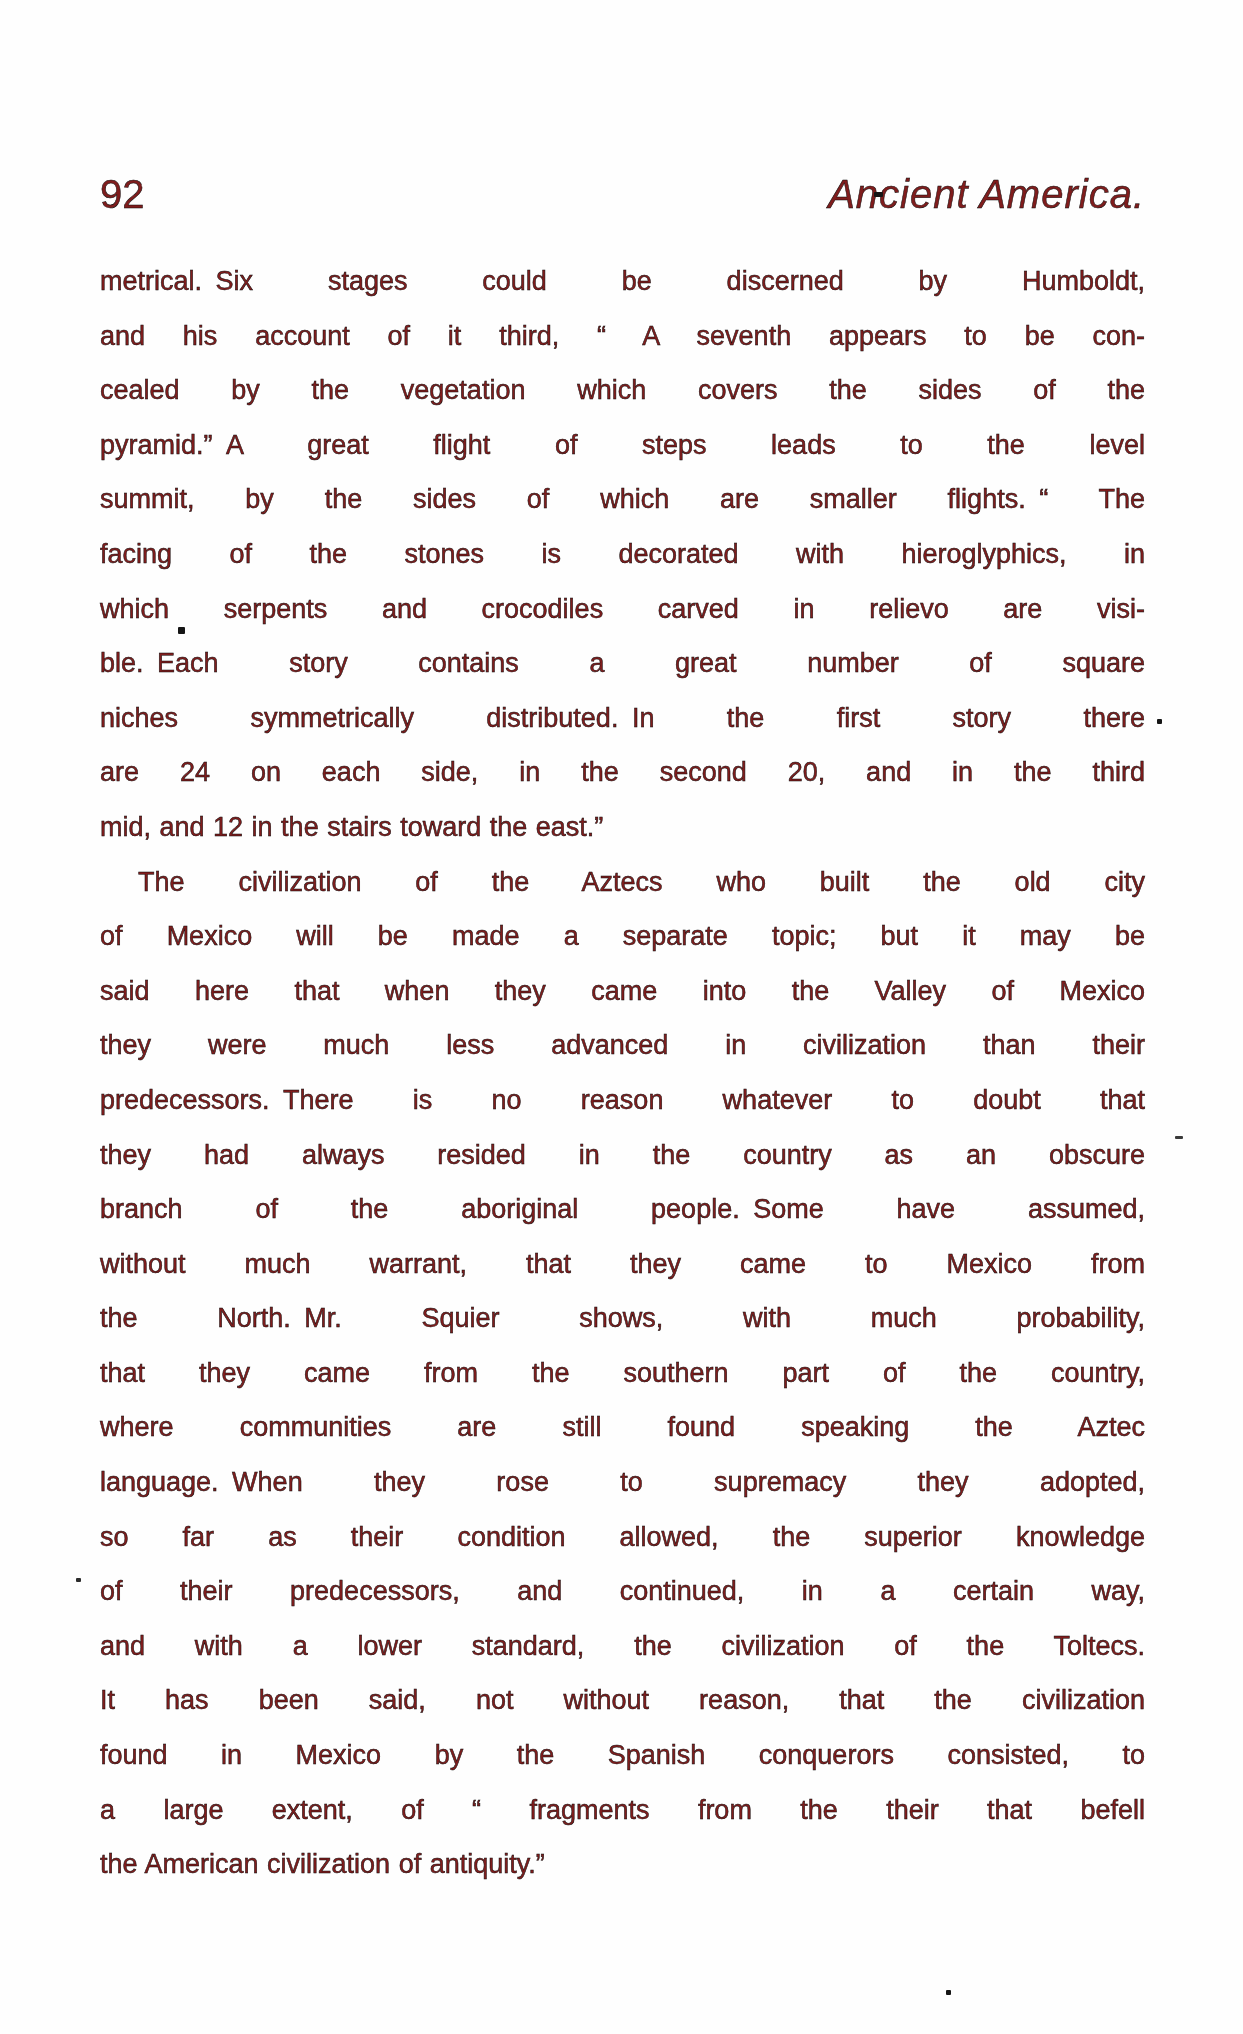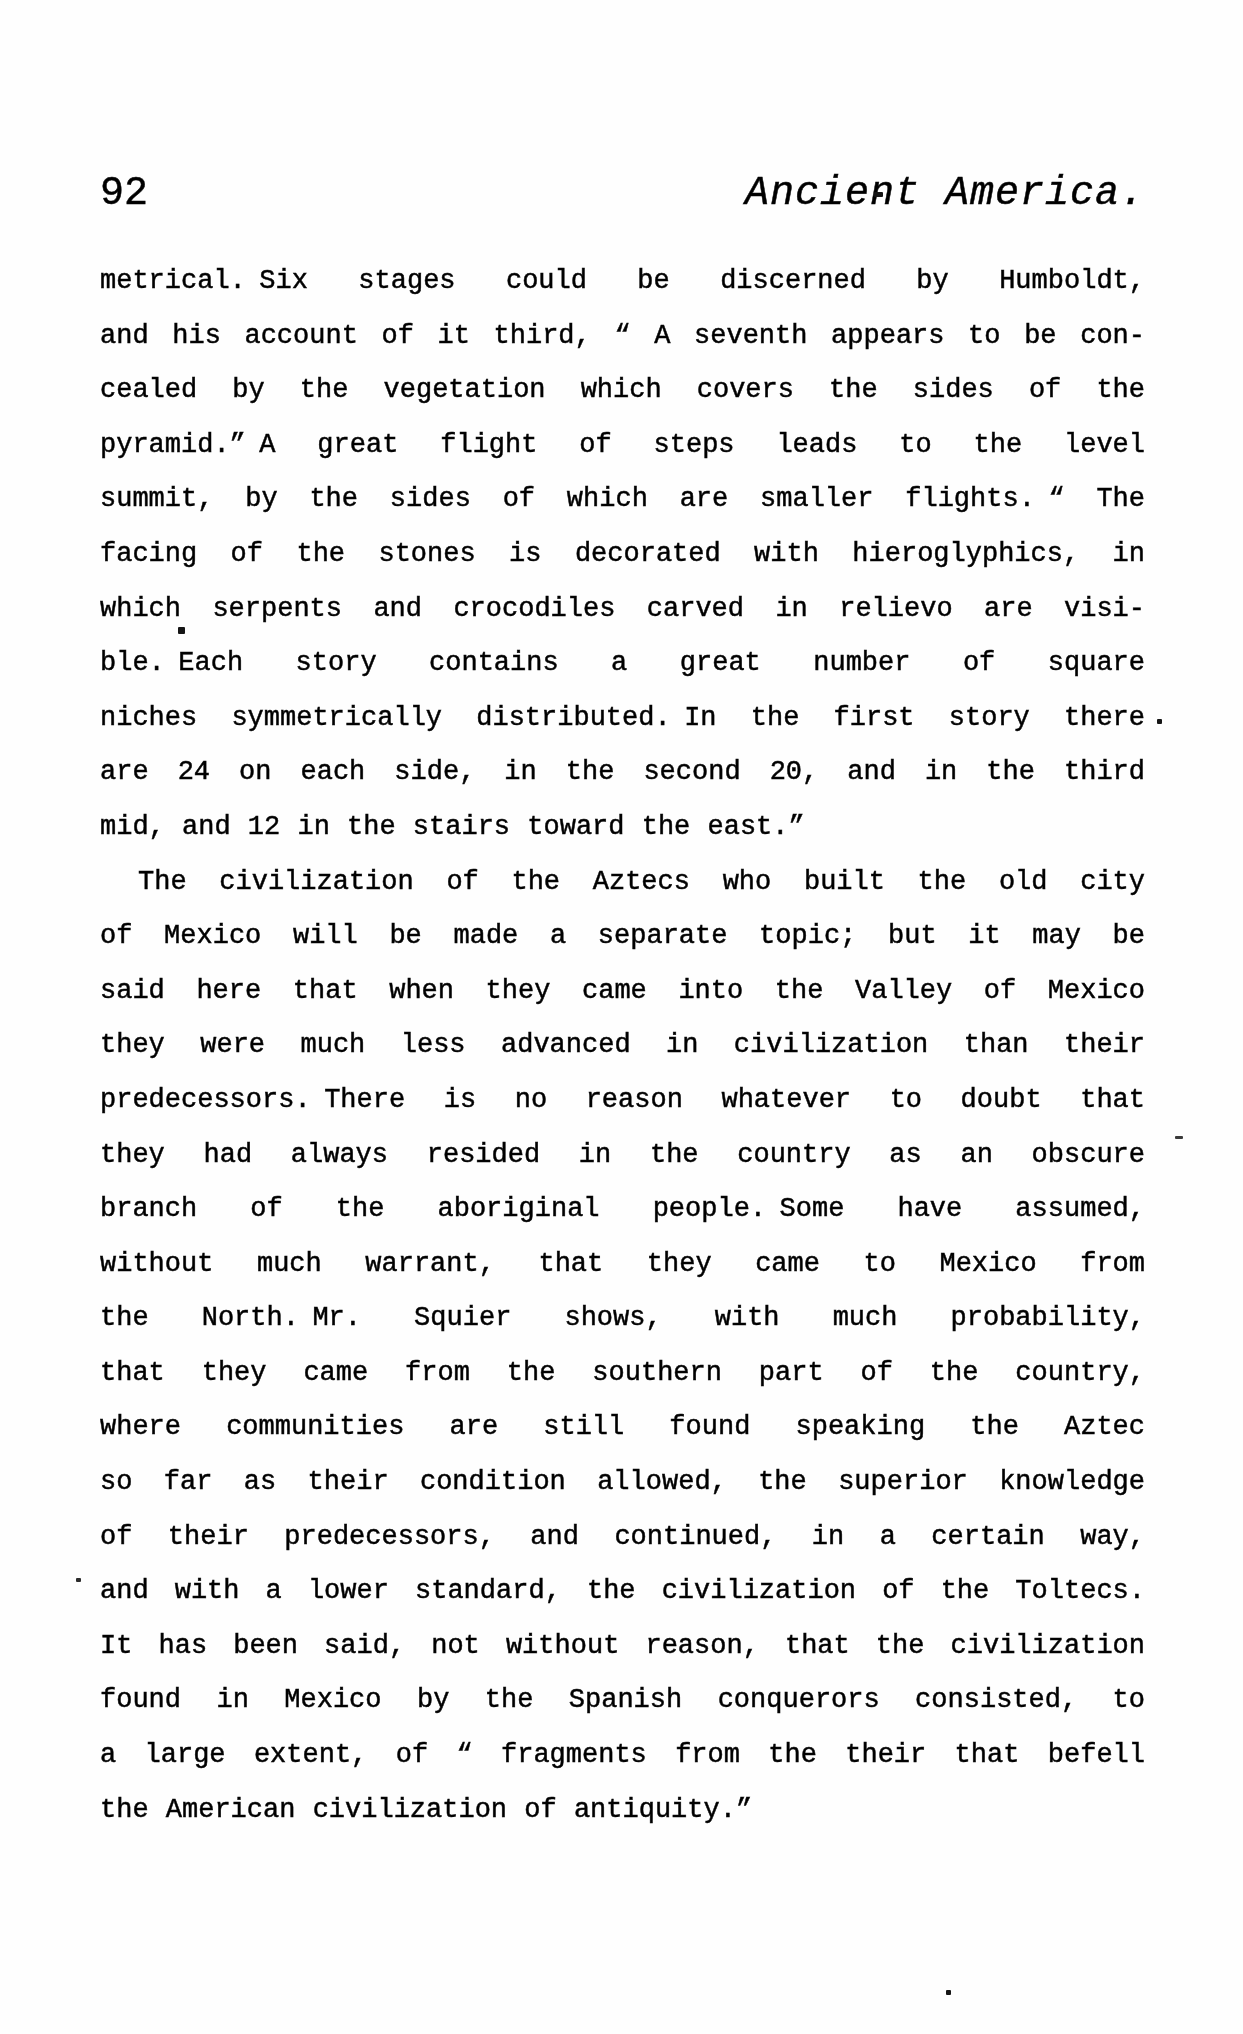--- a/index.html
+++ b/index.html
@@ -6,22 +6,22 @@
     margin: 0;
     padding: 0;
     background: #ffffff;
   }
   .page {
     position: relative;
     width: 1243px;
     height: 2034px;
     background: #fefefe;
     overflow: hidden;
-    font-family: Liberation Mono, monospace;
-    color: #000000;
+    font-family: Liberation Sans, sans-serif;
+    color: #7f1d1d;
     -webkit-text-stroke: 0.5px #0b0b0b;
   }
   .running-header {
     position: absolute;
     top: 168px;
     left: 100px;
     width: 1045px;
     height: 52px;
     font-size: 40px;
     line-height: 52px;
@@ -100,20 +100,21 @@
       <div class="line">of Mexico will be made a separate topic; but it may be</div>
       <div class="line">said here that when they came into the Valley of Mexico</div>
       <div class="line">they were much less advanced in civilization than their</div>
       <div class="line">predecessors. There is no reason whatever to doubt that</div>
       <div class="line">they had always resided in the country as an obscure</div>
       <div class="line">branch of the aboriginal people. Some have assumed,</div>
       <div class="line">without much warrant, that they came to Mexico from</div>
       <div class="line">the North. Mr. Squier shows, with much probability,</div>
       <div class="line">that they came from the southern part of the country,</div>
       <div class="line">where communities are still found speaking the Aztec</div>
+      <div class="line">language. When they rose to supremacy they adopted,</div>
       <div class="line">so far as their condition allowed, the superior knowledge</div>
       <div class="line">of their predecessors, and continued, in a certain way,</div>
       <div class="line">and with a lower standard, the civilization of the Toltecs.</div>
       <div class="line">It has been said, not without reason, that the civilization</div>
       <div class="line">found in Mexico by the Spanish conquerors consisted, to</div>
       <div class="line">a large extent, of “ fragments from the their that befell</div>
       <div class="line unjust">the American civilization of antiquity.”</div>
     </div>
 
 </div>

